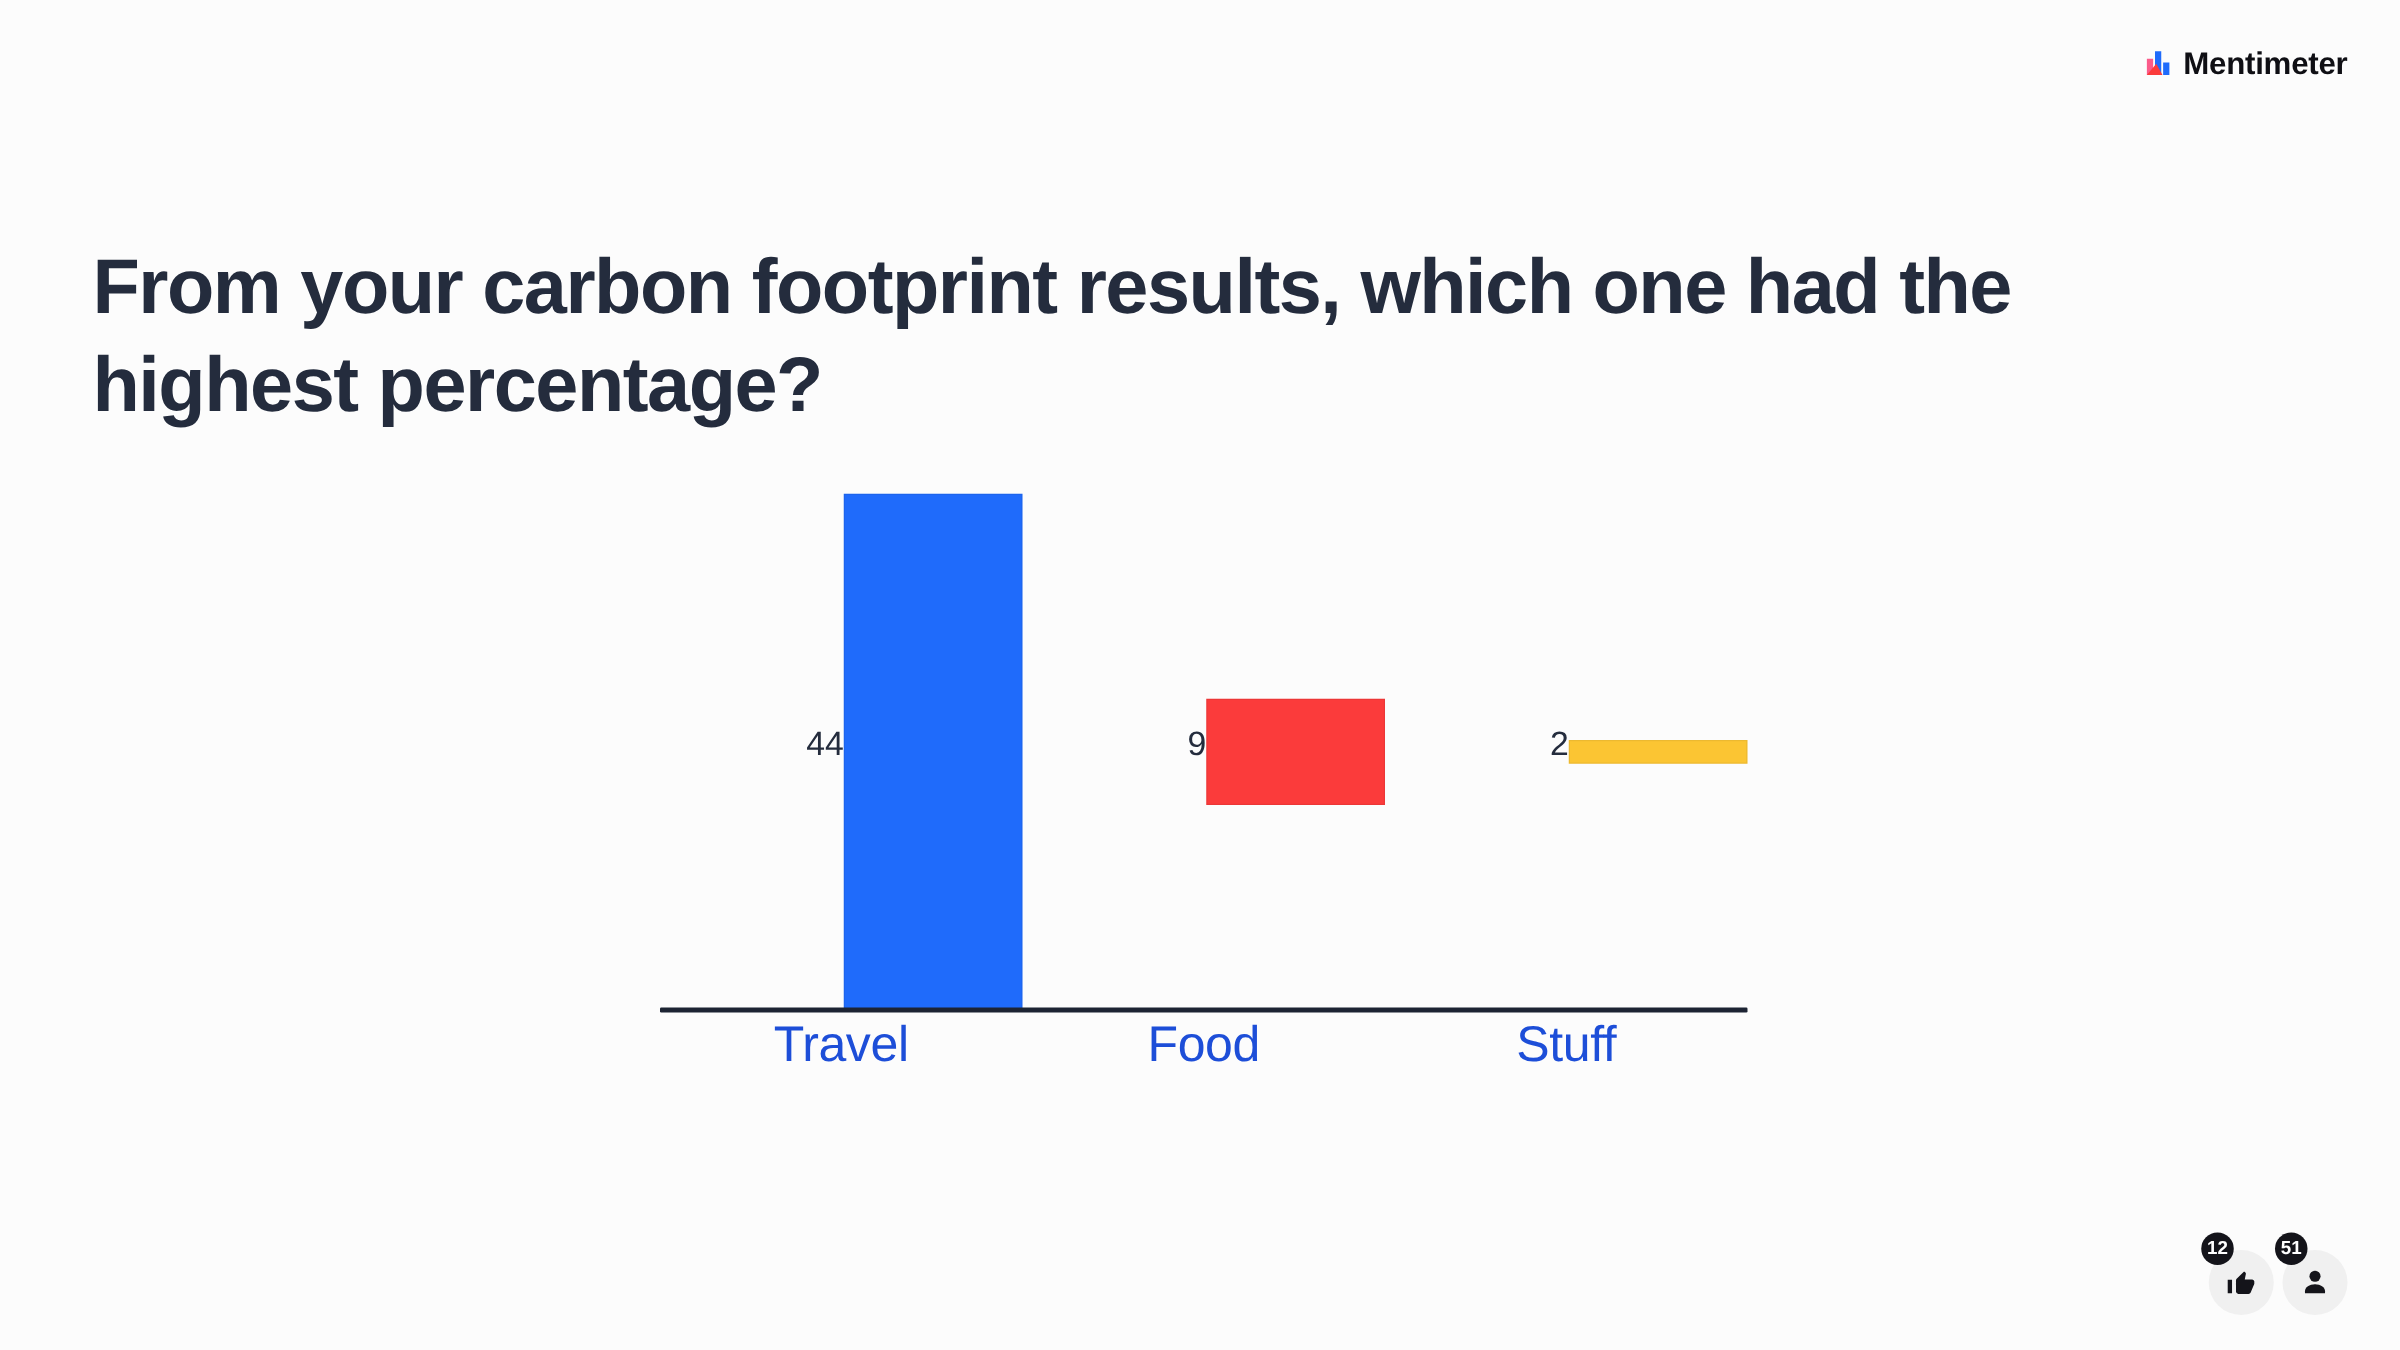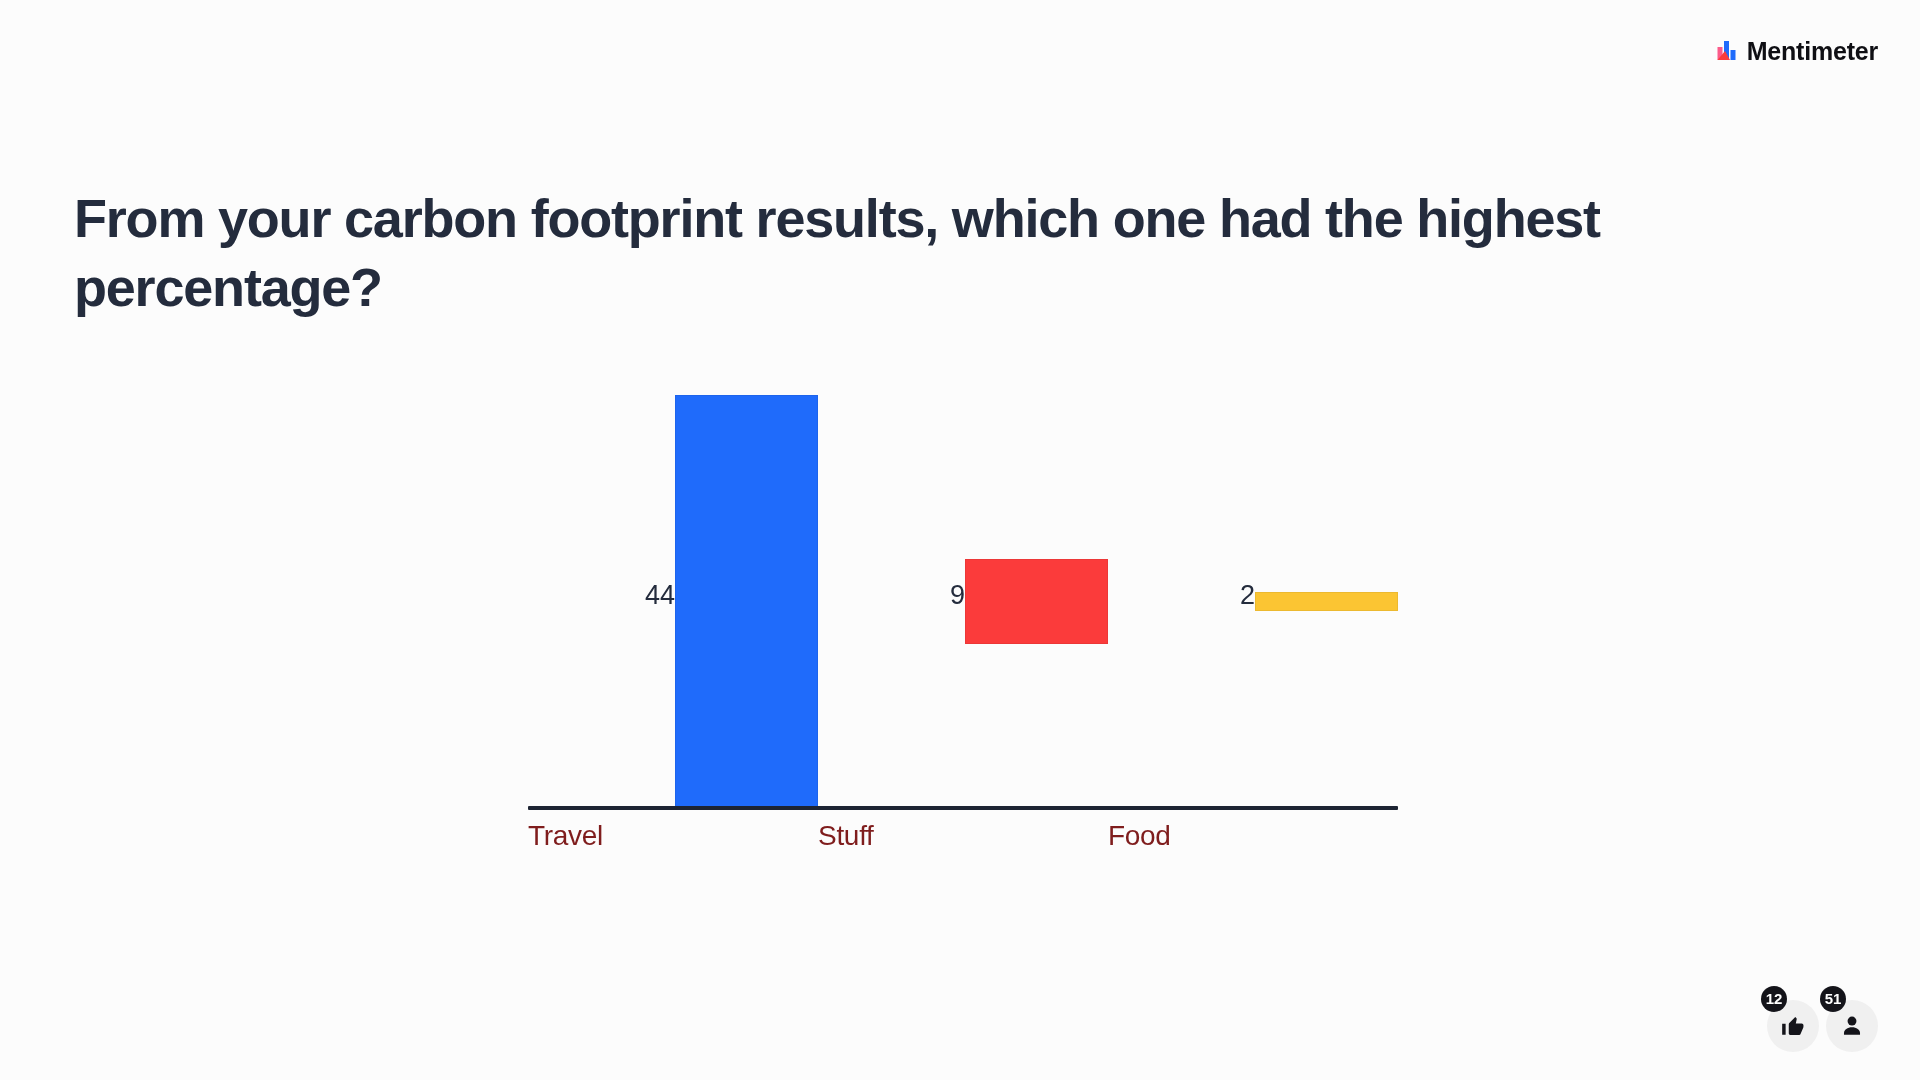--- a/index.html
+++ b/index.html
@@ -36,21 +36,21 @@
     letter-spacing: -0.2px;
     line-height: 1;
   }
 
   
   .question {
     position: absolute;
     left: 74px;
     top: 148px;
     width: 1640px;
-    font-size: 54px;
+    font-size: 62px;
     font-weight: 700;
     line-height: 1.28;
     letter-spacing: -1.2px;
     color: #242c3d;
   }
 
   
   .chart {
     position: absolute;
     left: 528px;
@@ -100,23 +100,23 @@
   .axis-labels {
     position: absolute;
     left: 0;
     right: 0;
     bottom: 2px;
     height: 44px;
     display: flex;
   }
   .axis-label {
     flex: 1 1 0;
-    text-align: left;
-    font-size: 28px;
-    color: #7f1d1d;
+    text-align: center;
+    font-size: 40px;
+    color: #1d4ed8;
     line-height: 44px;
     letter-spacing: -0.3px;
   }
 
   
   .badges {
     position: absolute;
     right: 42px;
     bottom: 28px;
     display: flex;
@@ -190,22 +190,22 @@
       <span class="bar-value">2</span>
       <div class="bar-rect" style="height: 4.54545%; background: rgb(251, 197, 51);"></div>
     </div>
 
   </div>
 
   <div class="axis-line" style="background: rgb(29, 36, 51);"></div>
 
   <div class="axis-labels">
     <span class="axis-label">Travel</span>
+    <span class="axis-label">Food</span>
     <span class="axis-label">Stuff</span>
-    <span class="axis-label">Food</span>
   </div>
 
 </div>
 
 <div class="badges">
 
   <div class="badge">
     <span class="badge-count">12</span>
     <svg class="badge-glyph" viewBox="0 0 24 24" fill="currentColor" aria-hidden="true">
       <path d="M2 20h3.2V10H2v10zm19.7-8.6c0-.9-.8-1.7-1.7-1.7h-5.4l.8-3.9.03-.3c0-.4-.15-.7-.4-.95L14.1 3.8 8.6 9.3c-.32.3-.5.72-.5 1.2v8.2c0 .9.8 1.7 1.7 1.7h7.6c.7 0 1.3-.42 1.56-1.03l2.56-6c.08-.2.12-.4.12-.6v-1.37z"></path>

